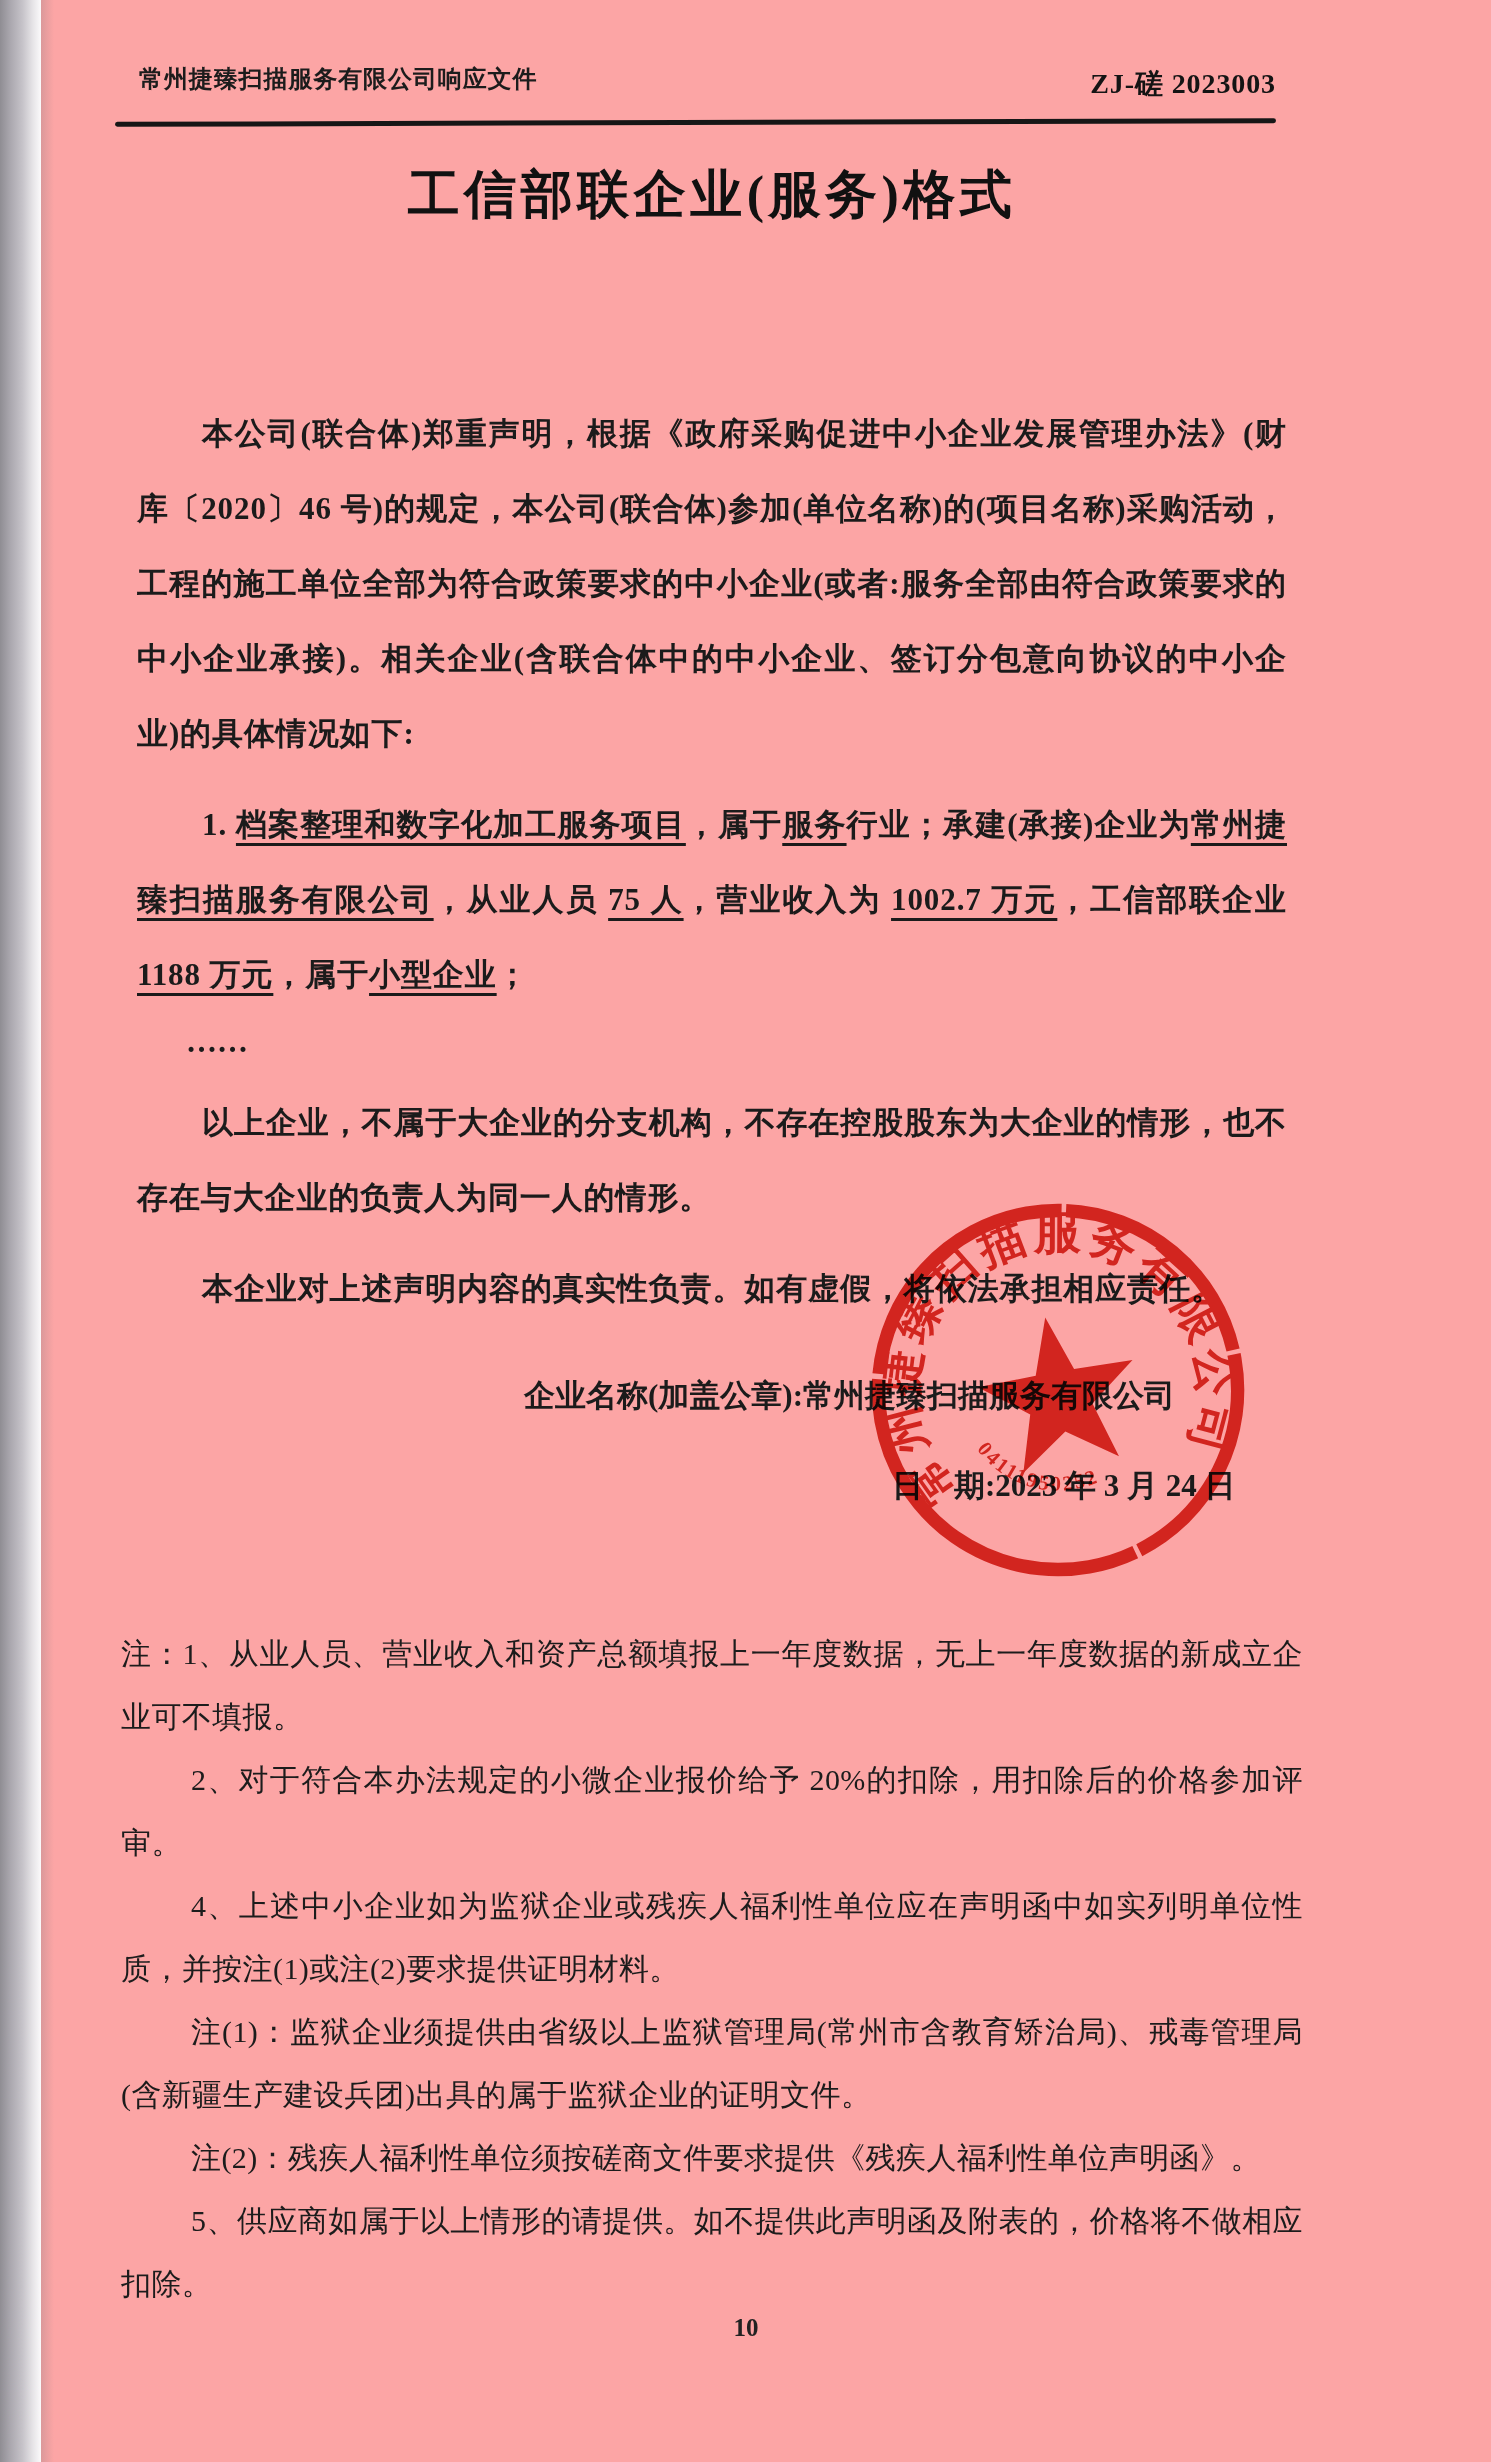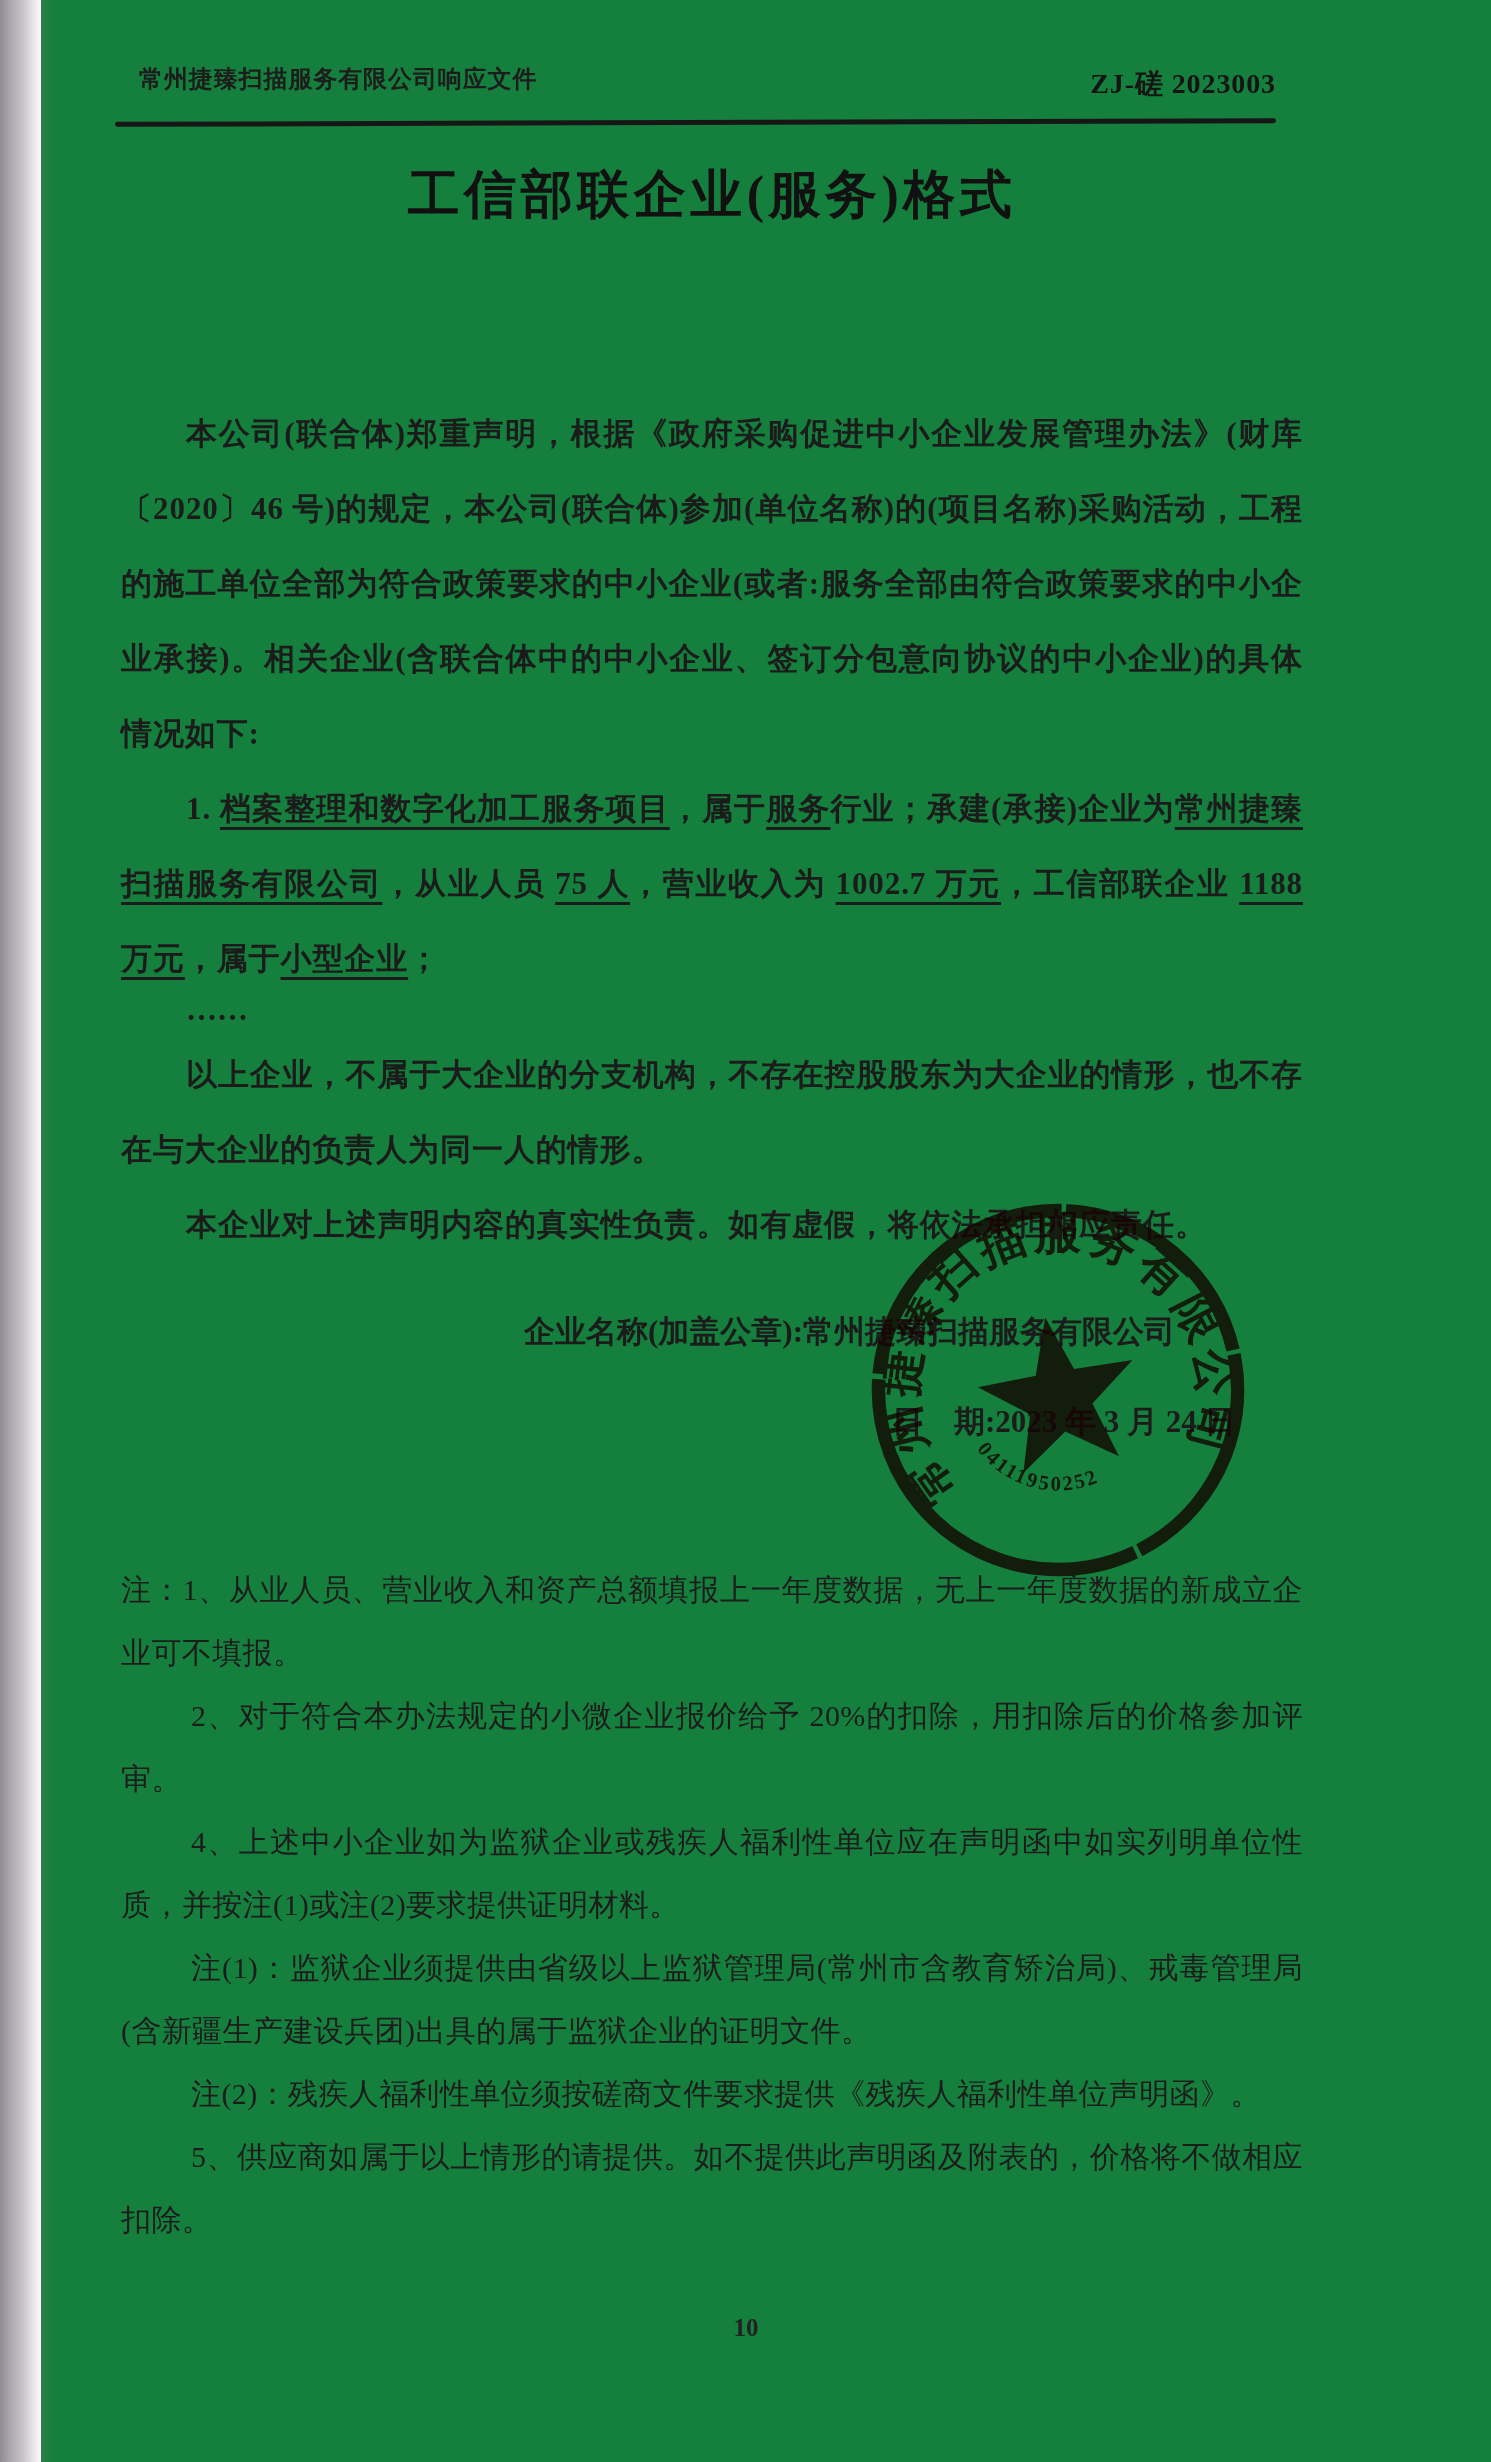--- a/index.html
+++ b/index.html
@@ -6,21 +6,21 @@
   body{
     width:1492px;height:2462px;
     background:#ffffff;
     font-family:"Liberation Serif","DejaVu Serif",serif;
     color:#181818;
     overflow:hidden;
     position:relative;
   }
   .paper{
     position:absolute;inset:0;
-    background:#15803d;
+    background:#fca5a5;
   }
   .edge-strip{
     position:absolute;left:0;top:0;bottom:0;width:41px;
     background:linear-gradient(90deg,#8f8d93 0%,#aaa7ae 25%,#c6c3c9 55%,#e6e4e7 80%,#fbfafb 100%);
   }
   .edge-shadow{
     position:absolute;left:41px;top:0;bottom:0;width:12.6px;
     background:linear-gradient(90deg,rgba(120,115,122,.25),rgba(255,255,255,0));
   }
   .header-left{
@@ -39,21 +39,21 @@
     transform:rotate(-0.18deg);
   }
   .content{
     position:absolute;left:121px;top:153px;width:1182px;
   }
   .page-title{
     margin:0;font-size:52px;line-height:83px;font-weight:700;
     text-align:center;letter-spacing:4.5px;color:#111;
   }
   .body-p{
-    margin:0;font-size:31px;line-height:75px;letter-spacing:0.9px;
+    margin:16px;font-size:31px;line-height:75px;letter-spacing:0.9px;
     text-align:justify;text-indent:65px;font-weight:600;
     color:#1b1b1b;
   }
   .p1{margin-top:160px;}
   .u{
     text-decoration:underline;
     text-decoration-thickness:2.7px;
     text-underline-offset:8px;
   }
   .ellipsis-line{

